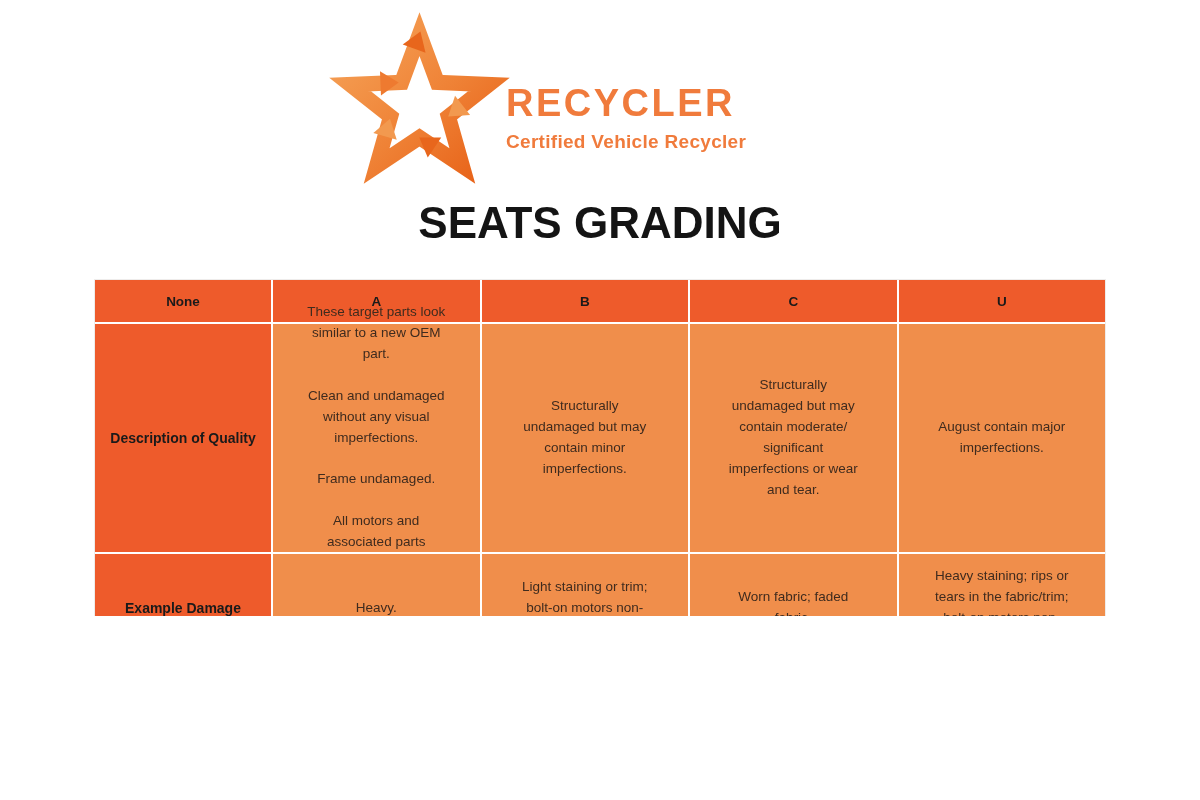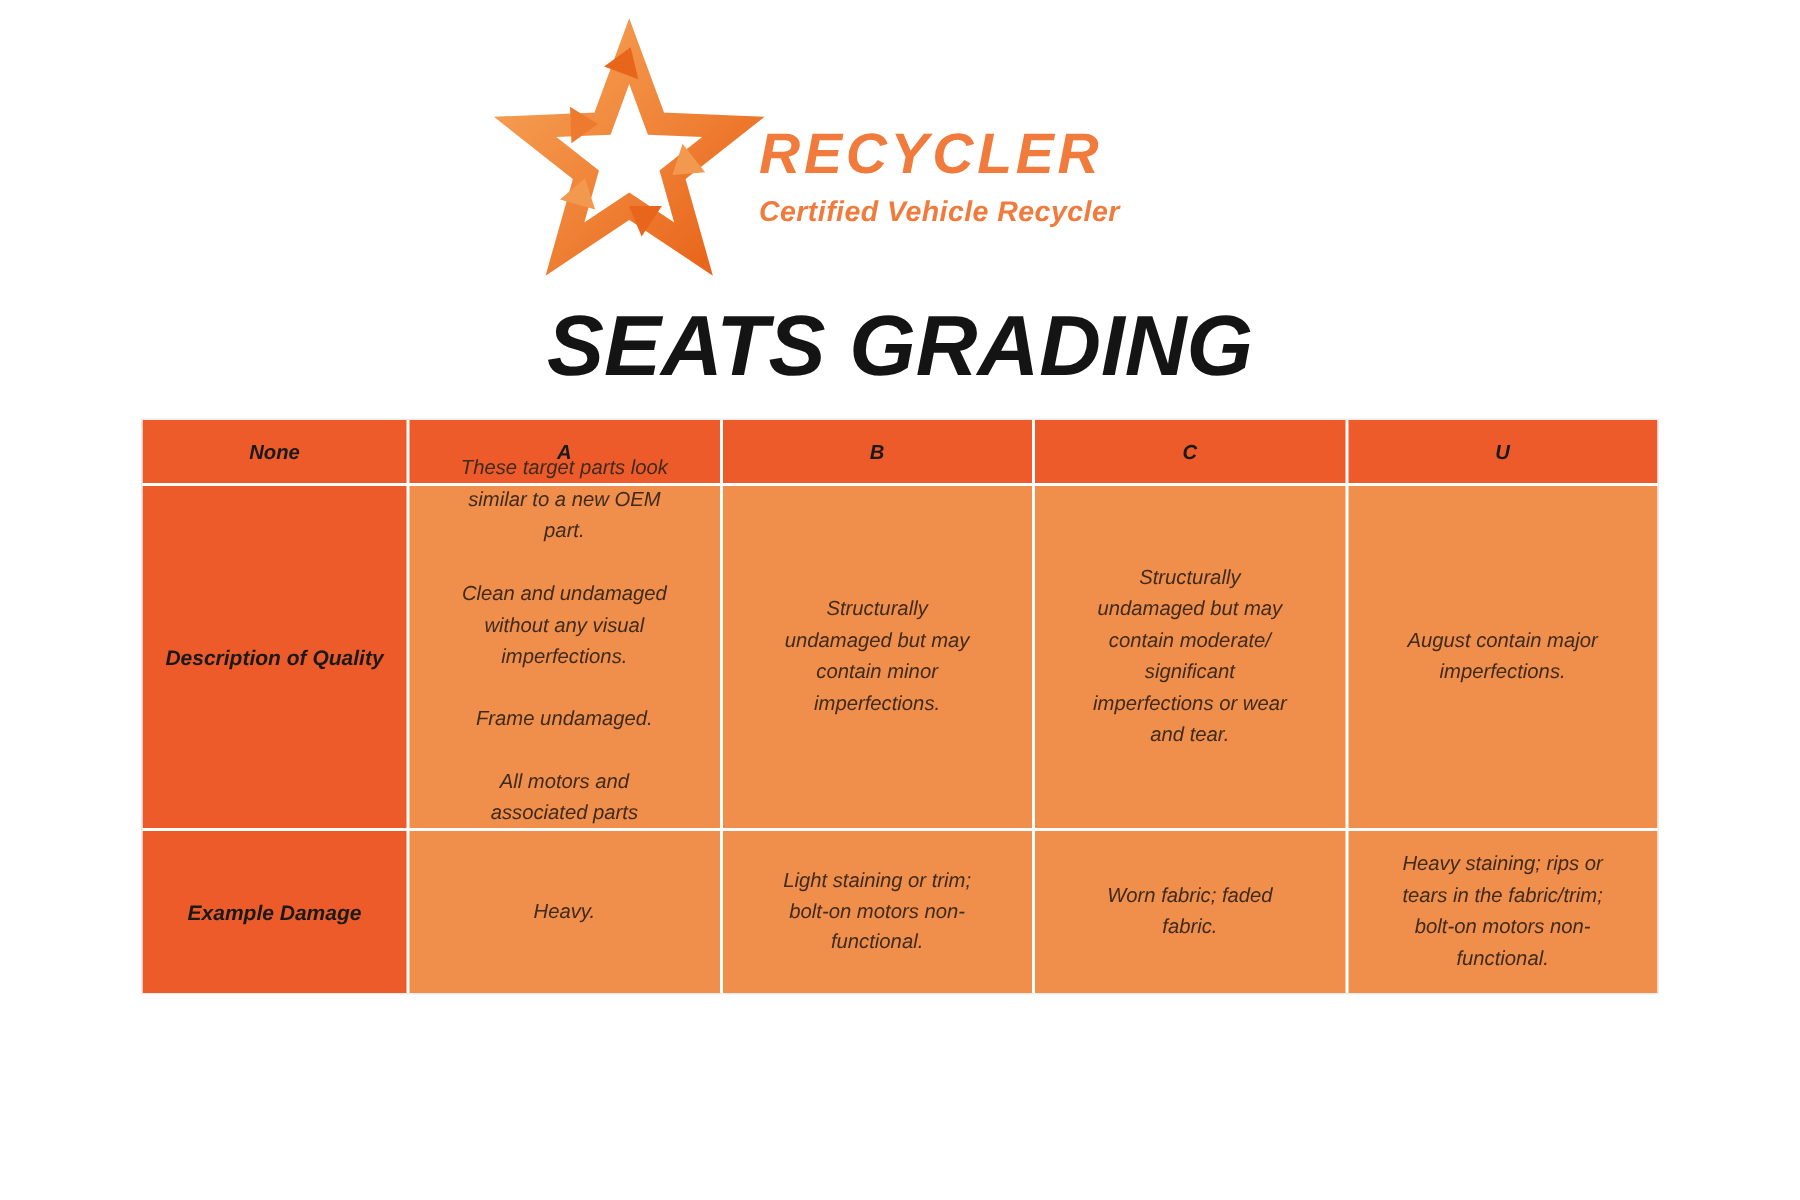--- a/index.html
+++ b/index.html
@@ -2,24 +2,23 @@
 <html><head>
 <meta charset="utf-8">
 <style>
   * { margin: 0; padding: 0; box-sizing: border-box; }
   html, body { background: #ffffff; }
   body { font-family: "Liberation Sans", "DejaVu Sans", sans-serif; }
 
   .page {
     position: relative;
     width: 1200px;
-    height: 800px;
+    height: 616px;
     background: #ffffff;
     overflow: hidden;
-    font-style: italic;
   }
 
   
   .logo-star {
     position: absolute;
     left: 338px;
     top: 26px;
     width: 164px;
     height: 152px;
   }
@@ -46,21 +45,21 @@
     line-height: 1;
   }
 
   
   .page-title {
     position: absolute;
     top: 198px;
     left: 0;
     width: 100%;
     text-align: center;
-    font-size: 57px;
+    font-size: 44px;
     font-weight: bold;
     letter-spacing: 0px;
     color: #141414;
   }
 
   
   .grading-table {
     position: absolute;
     left: 95px;
     top: 280px;

